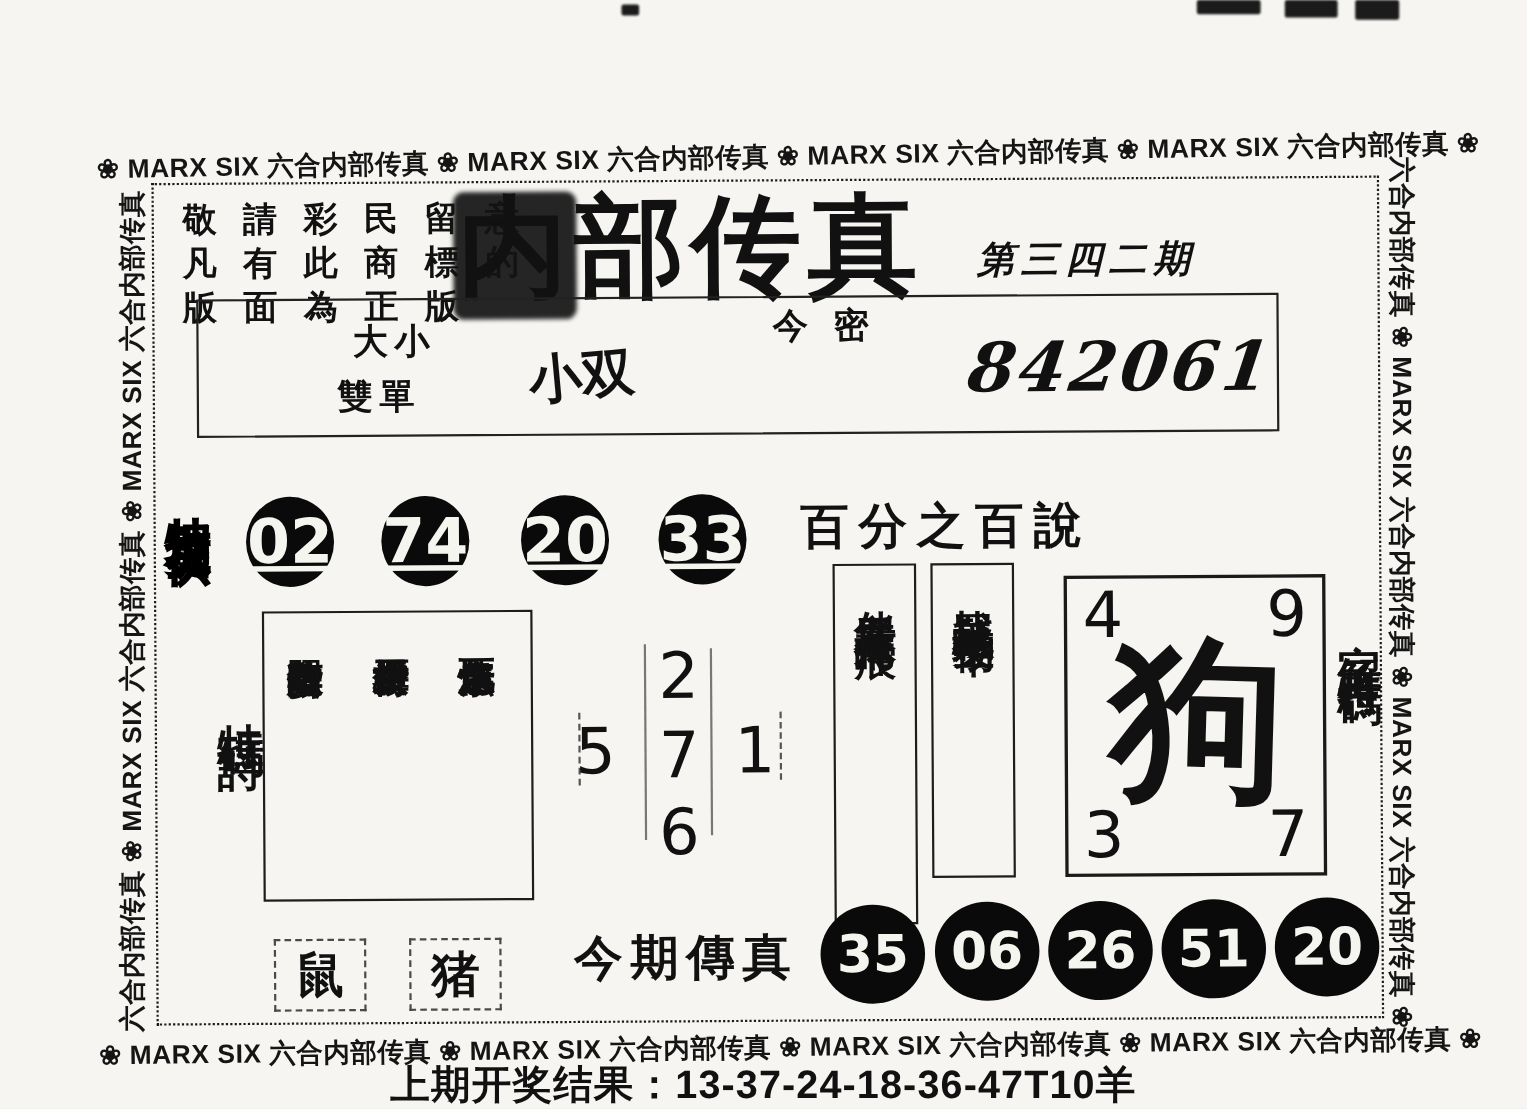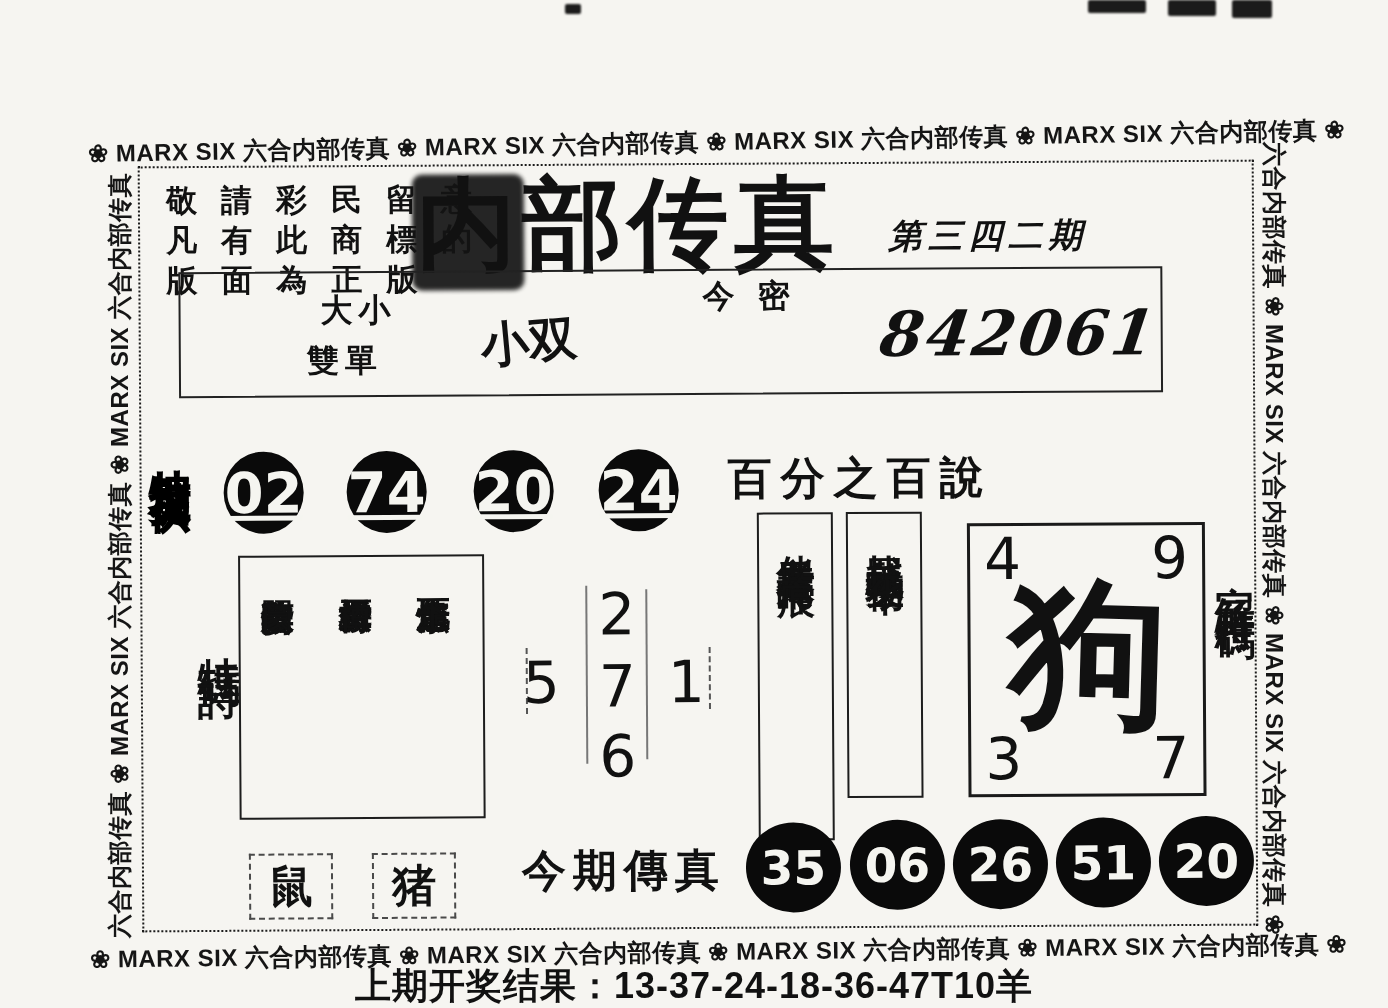--- a/index.html
+++ b/index.html
@@ -112,21 +112,21 @@
       <div class="abs kai2" style="left:522px;top:0;">
         <div>今 密</div>
       </div>
       <div class="abs code" style="left:700px;top:28px;">842061</div>
     </div>
 
     <div class="abs v hollow" style="left:2px;top:270px;">特別提供</div>
     <div class="abs circ top" style="left:82px;top:284px;">02</div>
     <div class="abs circ top" style="left:205px;top:284px;">74</div>
     <div class="abs circ top" style="left:332px;top:284px;">20</div>
-    <div class="abs circ top" style="left:457px;top:284px;">24</div>
+    <div class="abs circ top" style="left:457px;top:284px;">33</div>
     <div class="abs slogan" style="left:586px;top:285px;">百分之百說</div>
 
     <div class="abs v vlabel" style="left:48px;top:455px;font-size:42px;letter-spacing:10px;">特碼詩</div>
     <div class="abs poembox" style="left:96px;top:388px;width:246px;height:264px;">
       <div class="col">忽忆情亲焦土下</div>
       <div class="col">娇女严妆侍玉樽</div>
       <div class="col">华灯照宴敞豪门</div>
     </div>
 
     <div class="abs dash-v" style="left:383px;top:482px;height:66px;"></div>

